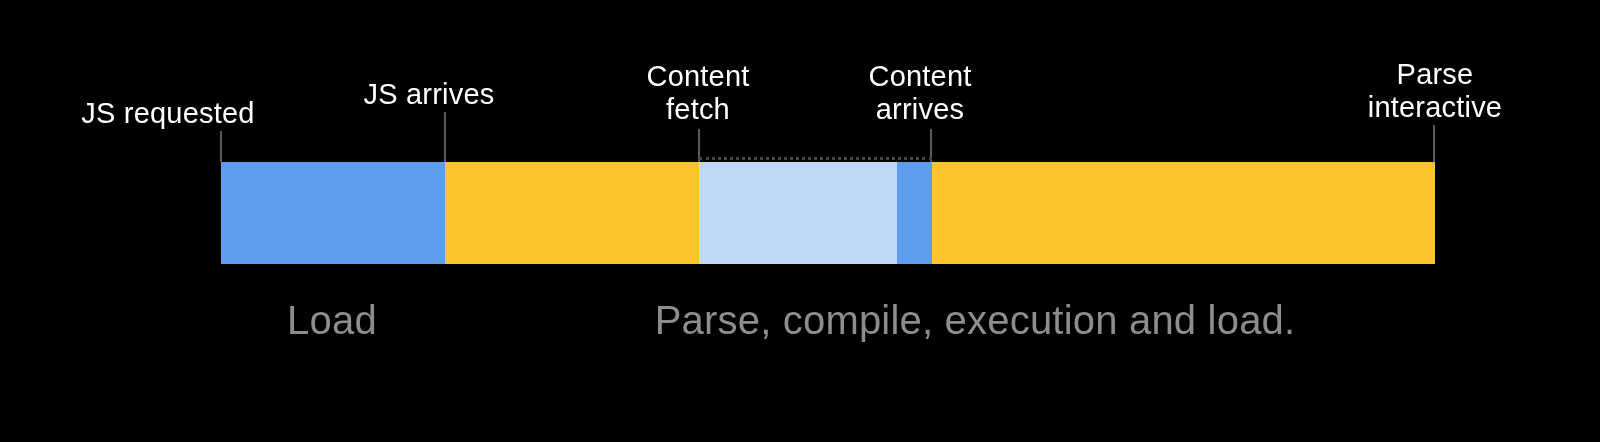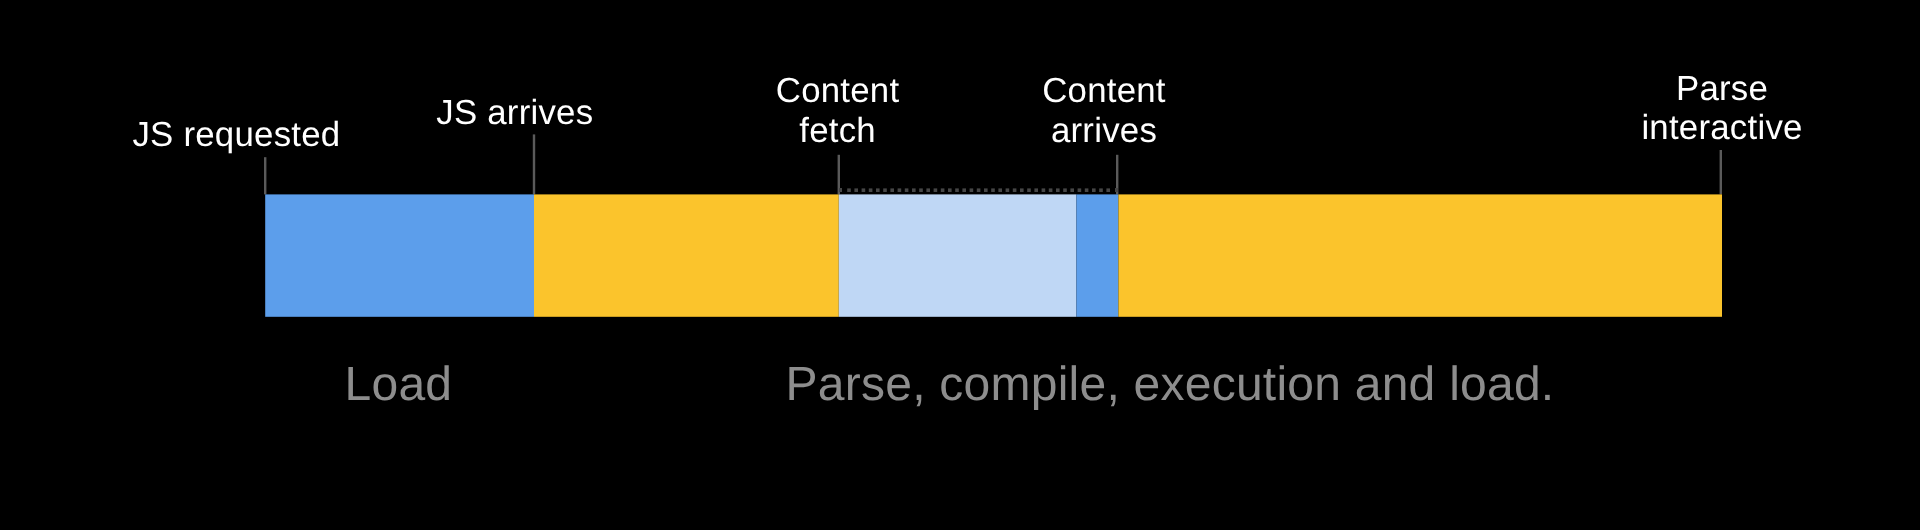--- a/index.html
+++ b/index.html
@@ -61,21 +61,21 @@
     line-height: 46px;
     white-space: nowrap;
     letter-spacing: 0.2px;
   }
 </style>
 </head>
 <body>
 
 <div class="canvas">
 
-  <div class="m-label" style="left:197px; top:97px;">JS requested</div>
+  <div class="m-label" style="left:168px; top:97px;">JS requested</div>
   <div class="m-label" style="left:429px; top:78px;">JS arrives</div>
   <div class="m-label" style="left:698px; top:60px;">Content
 fetch</div>
   <div class="m-label" style="left:920px; top:60px;">Content
 arrives</div>
   <div class="m-label" style="left:1435px; top:58px;">Parse
 interactive</div>
 
   <div class="tick" style="left:220px; top:131px; height:31px;"></div>
   <div class="tick" style="left:444px; top:112px; height:50px;"></div>

